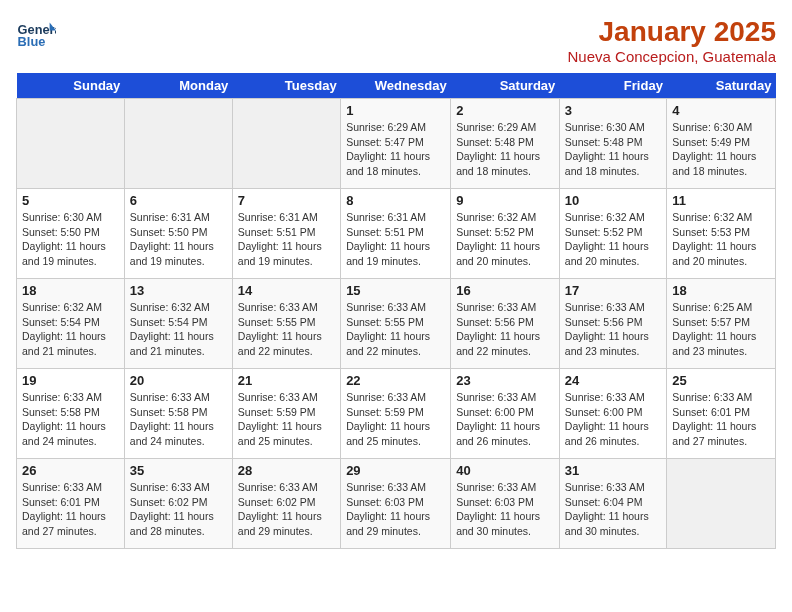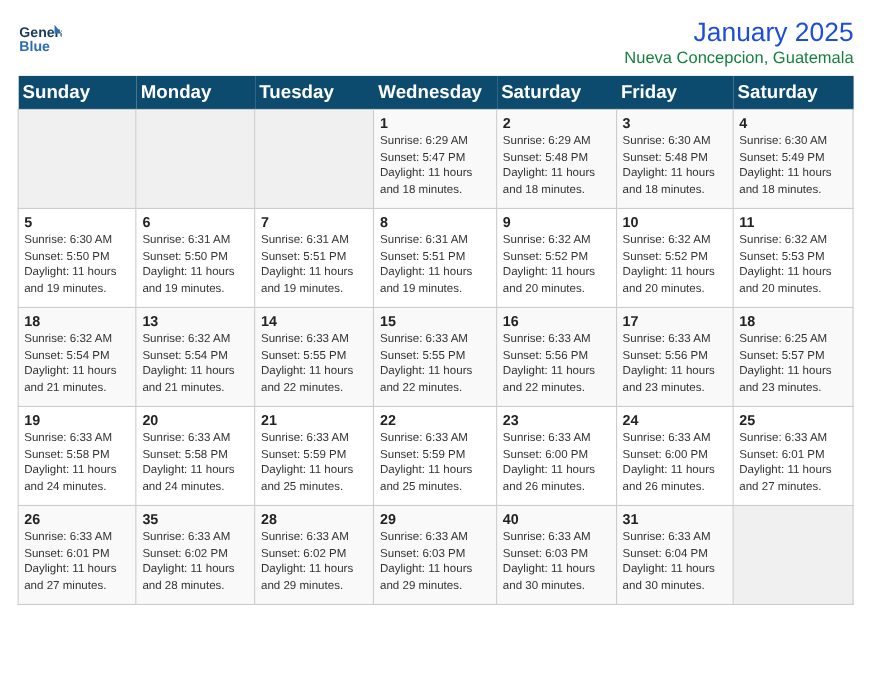--- a/index.html
+++ b/index.html
@@ -25,39 +25,39 @@
     }
     .logo-icon {
       width: 40px;
       height: 40px;
       margin-right: 4px;
     }
     .title-area {
       text-align: right;
     }
     .month-title {
-      font-size: 24px;
-      font-weight: normal;
-      color: #1d4ed8;
+      font-size: 28px;
+      font-weight: bold;
+      color: #c2410c;
     }
     .subtitle {
       font-size: 15px;
-      color: #15803d;
+      color: #b91c1c;
     }
     table {
       width: 100%;
       border-collapse: collapse;
       font-size: 11px;
     }
     thead tr th {
-      background-color: #0c4a6e;
+      background-color: #1d4ed8;
       color: #fff;
       padding: 5px 4px;
-      text-align: left;
-      font-size: 17px;
+      text-align: right;
+      font-size: 13px;
       font-weight: bold;
     }
     tbody tr td {
       border: 1px solid #ccc;
       vertical-align: top;
       padding: 4px 5px;
       height: 90px;
       width: 113px;
       color: #222;
       background: #fff;

